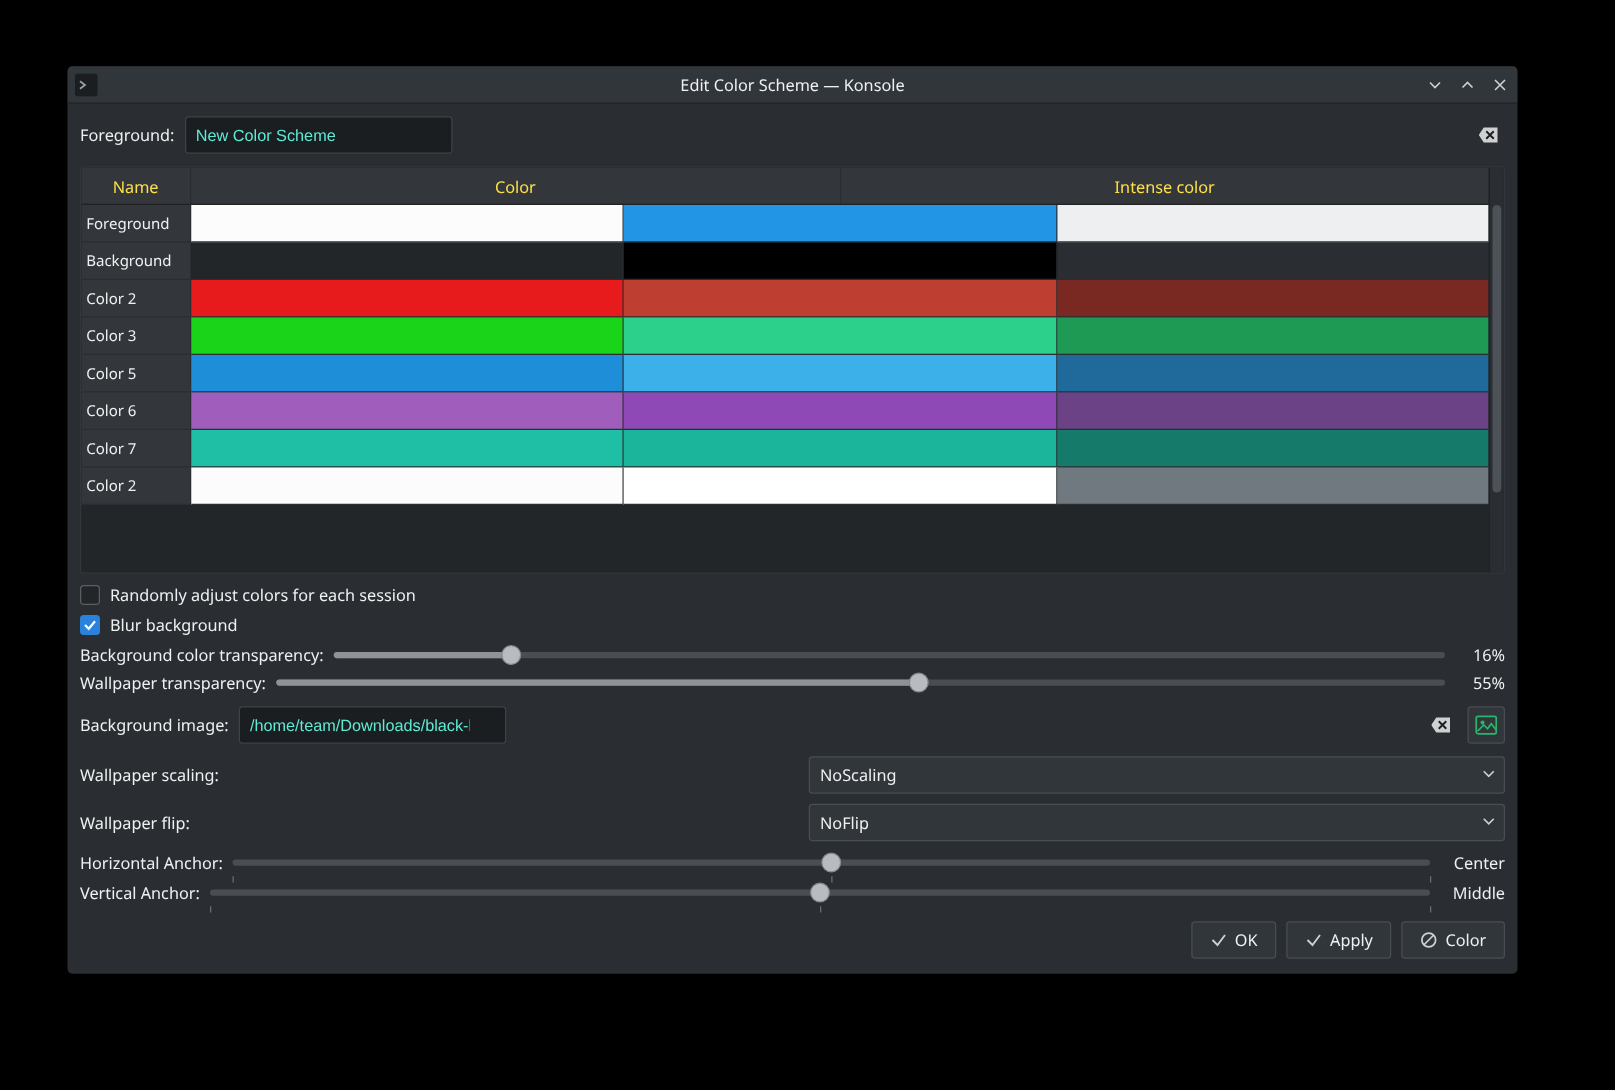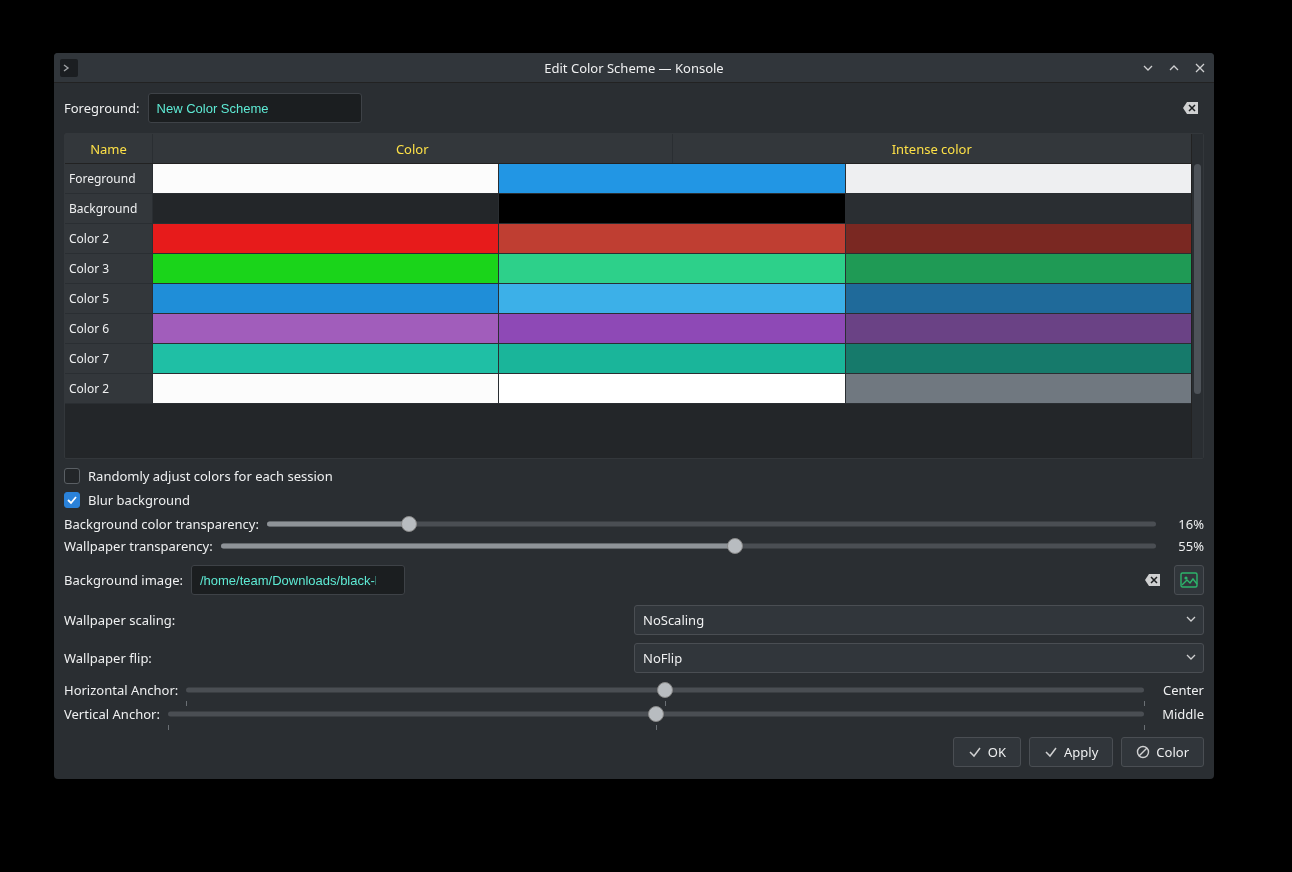--- a/index.html
+++ b/index.html
@@ -197,21 +197,21 @@
   .bgimgrow { gap: 8px; margin: 10px 0; align-items: center; }
   .iconbtn {
     width: 30px; height: 30px;
     background: #31363b;
     border: 1px solid #4a4e53;
     border-radius: 3px;
     display: flex; align-items: center; justify-content: center;
     cursor: pointer;
   }
 
-  .comborow { gap: 0; margin: 8px 0; align-items: center; }
+  .comborow { gap: 13px; margin: 8px 0; align-items: center; }
   .combo {
     flex: 1;
     height: 30px;
     background: #31363b;
     border: 1px solid #4a4e53;
     border-radius: 3px;
     display: flex; align-items: center;
     padding: 0 28px 0 8px;
     position: relative;
     cursor: pointer;

